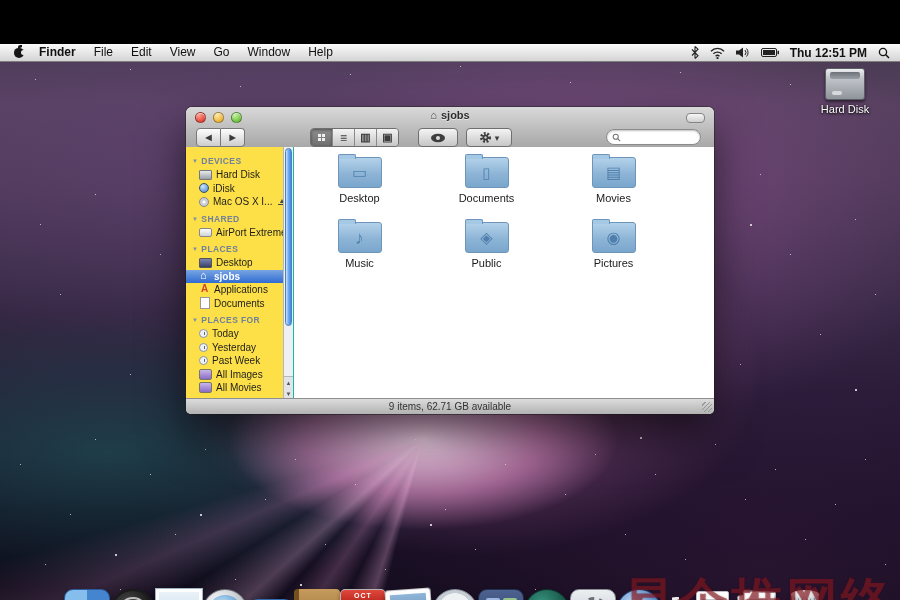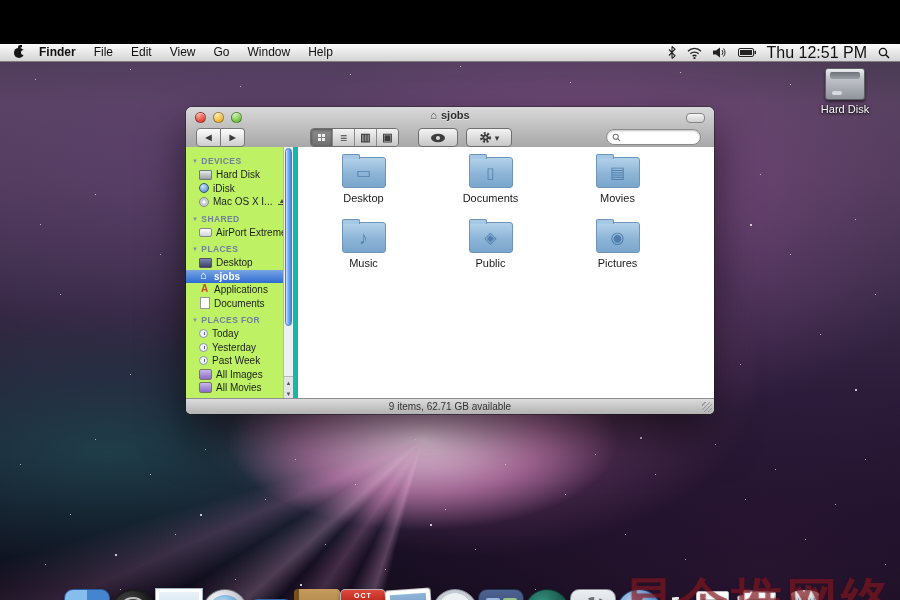--- a/index.html
+++ b/index.html
@@ -32,21 +32,21 @@
   .menubar{position:absolute;top:0;left:0;width:900px;height:17px;z-index:40;display:flex;align-items:center;
     background:linear-gradient(#fbfbfb,#d4d4d4);border-bottom:1px solid #7e7e7e;font-size:12px;color:#111;}
   .menubar .mi{padding:0 9px;line-height:17px;}
   .menubar .app{font-weight:bold;}
   .apple{width:22px;height:17px;position:relative;margin-left:8px;}
   .apple::before{content:'';position:absolute;left:6px;top:4px;width:10px;height:10px;border-radius:46% 46% 50% 50%;background:#161616;}
   .apple::after{content:'';position:absolute;left:13px;top:6px;width:5px;height:5px;border-radius:50%;background:#e8e8e8;}
   .apple i{position:absolute;left:10px;top:1px;width:4px;height:3px;border-radius:60% 0 60% 0;background:#161616;}
   .mb-right{margin-left:auto;display:flex;align-items:center;gap:11px;padding-right:10px;}
   .mb-right svg{display:block;}
-  .clock{font-size:16px;color:#111;white-space:nowrap;}
+  .clock{font-size:12px;color:#111;white-space:nowrap;font-weight:bold;}
 
   
   .dicon{position:absolute;width:110px;text-align:center;z-index:2;}
   .dicon .lbl{margin-top:3px;font-size:11px;color:#fff;text-shadow:0 1px 3px rgba(0,0,0,.95),0 0 2px rgba(0,0,0,.8);}
   .hd-icon{width:38px;height:30px;margin:0 auto;border-radius:3px;border:1px solid #5c6066;
     background:linear-gradient(180deg,#eceef0 0%,#c2c6cb 30%,#8f949b 100%);box-shadow:0 2px 3px rgba(0,0,0,.5);position:relative;}
   .hd-icon::before{content:'';position:absolute;top:3px;left:4px;right:4px;height:7px;border-radius:2px;background:linear-gradient(#6d7278,#9aa0a7);}
   .hd-icon::after{content:'';position:absolute;bottom:4px;left:6px;width:10px;height:4px;border-radius:2px;background:#d7dadd;}
   .dvd-icon{width:40px;height:40px;margin:0 auto;border-radius:50%;position:relative;box-shadow:0 2px 4px rgba(0,0,0,.5);
     background:radial-gradient(circle at 35% 30%, #ffffff 0%, #dfe3e8 35%, #aeb5bd 70%, #8d949c 100%);}
@@ -88,21 +88,21 @@
   .qlook{position:absolute;top:21px;left:232px;width:38px;height:17px;border:1px solid #6f6f6f;border-radius:4px;
     background:linear-gradient(#f4f4f4,#c6c6c6);display:flex;align-items:center;justify-content:center;}
   .action{position:absolute;top:21px;left:280px;width:44px;height:17px;border:1px solid #6f6f6f;border-radius:4px;
     background:linear-gradient(#f4f4f4,#c6c6c6);display:flex;align-items:center;justify-content:center;gap:3px;color:#3d3d3d;}
   .action::after{content:'▾';font-size:9px;}
   .searchf{position:absolute;top:22px;right:13px;width:88px;height:14px;border:1px solid #8c8c8c;border-radius:8px;background:#fff;
     display:flex;align-items:center;padding-left:5px;box-shadow:inset 0 1px 2px rgba(0,0,0,.25);}
   .searchf input{border:none;outline:none;background:transparent;width:64px;font-size:9px;padding:0 0 0 3px;}
 
   .wbody{position:absolute;top:40px;left:0;right:0;bottom:15px;display:flex;background:#fff;overflow:hidden;}
-  .sidebar{position:relative;width:107px;background:#bef264;border-right:5px solid #14b8a6;flex:none;overflow:hidden;}
+  .sidebar{position:relative;width:107px;background:#fde047;border-right:1px solid #14b8a6;flex:none;overflow:hidden;}
   .sblist{position:absolute;top:4px;left:0;width:98px;}
   .sb-h{font-size:8.5px;font-weight:bold;color:#71809b;letter-spacing:.4px;padding:5px 0 2px 6px;display:flex;align-items:center;gap:3px;}
   .sb-h::before{content:'▼';font-size:6px;color:#8291a6;}
   .sb-i{height:13.5px;display:flex;align-items:center;gap:4px;padding-left:13px;font-size:10px;color:#1d1d1d;white-space:nowrap;}
   .sb-i.sel{background:linear-gradient(#79a5e2,#2f6bd2);color:#fff;font-weight:bold;width:98px;box-sizing:border-box;}
   .si{width:11px;height:10px;flex:none;display:inline-block;position:relative;}
   .si-hd{background:linear-gradient(#e8eaec,#9aa0a7);border:1px solid #777;border-radius:1px;height:8px;}
   .si-idisk{background:radial-gradient(circle at 35% 30%,#cfe6ff,#3f7ecb);border-radius:50%;width:10px;height:10px;border:1px solid #356;box-sizing:border-box;}
   .si-disc{background:radial-gradient(circle,#fff 0 25%,#c9ced4 30% 100%);border-radius:50%;width:10px;height:10px;border:1px solid #888;box-sizing:border-box;}
   .si-ap{background:linear-gradient(#fdfdfd,#cfd3d8);border:1px solid #888;border-radius:2px;height:7px;}

